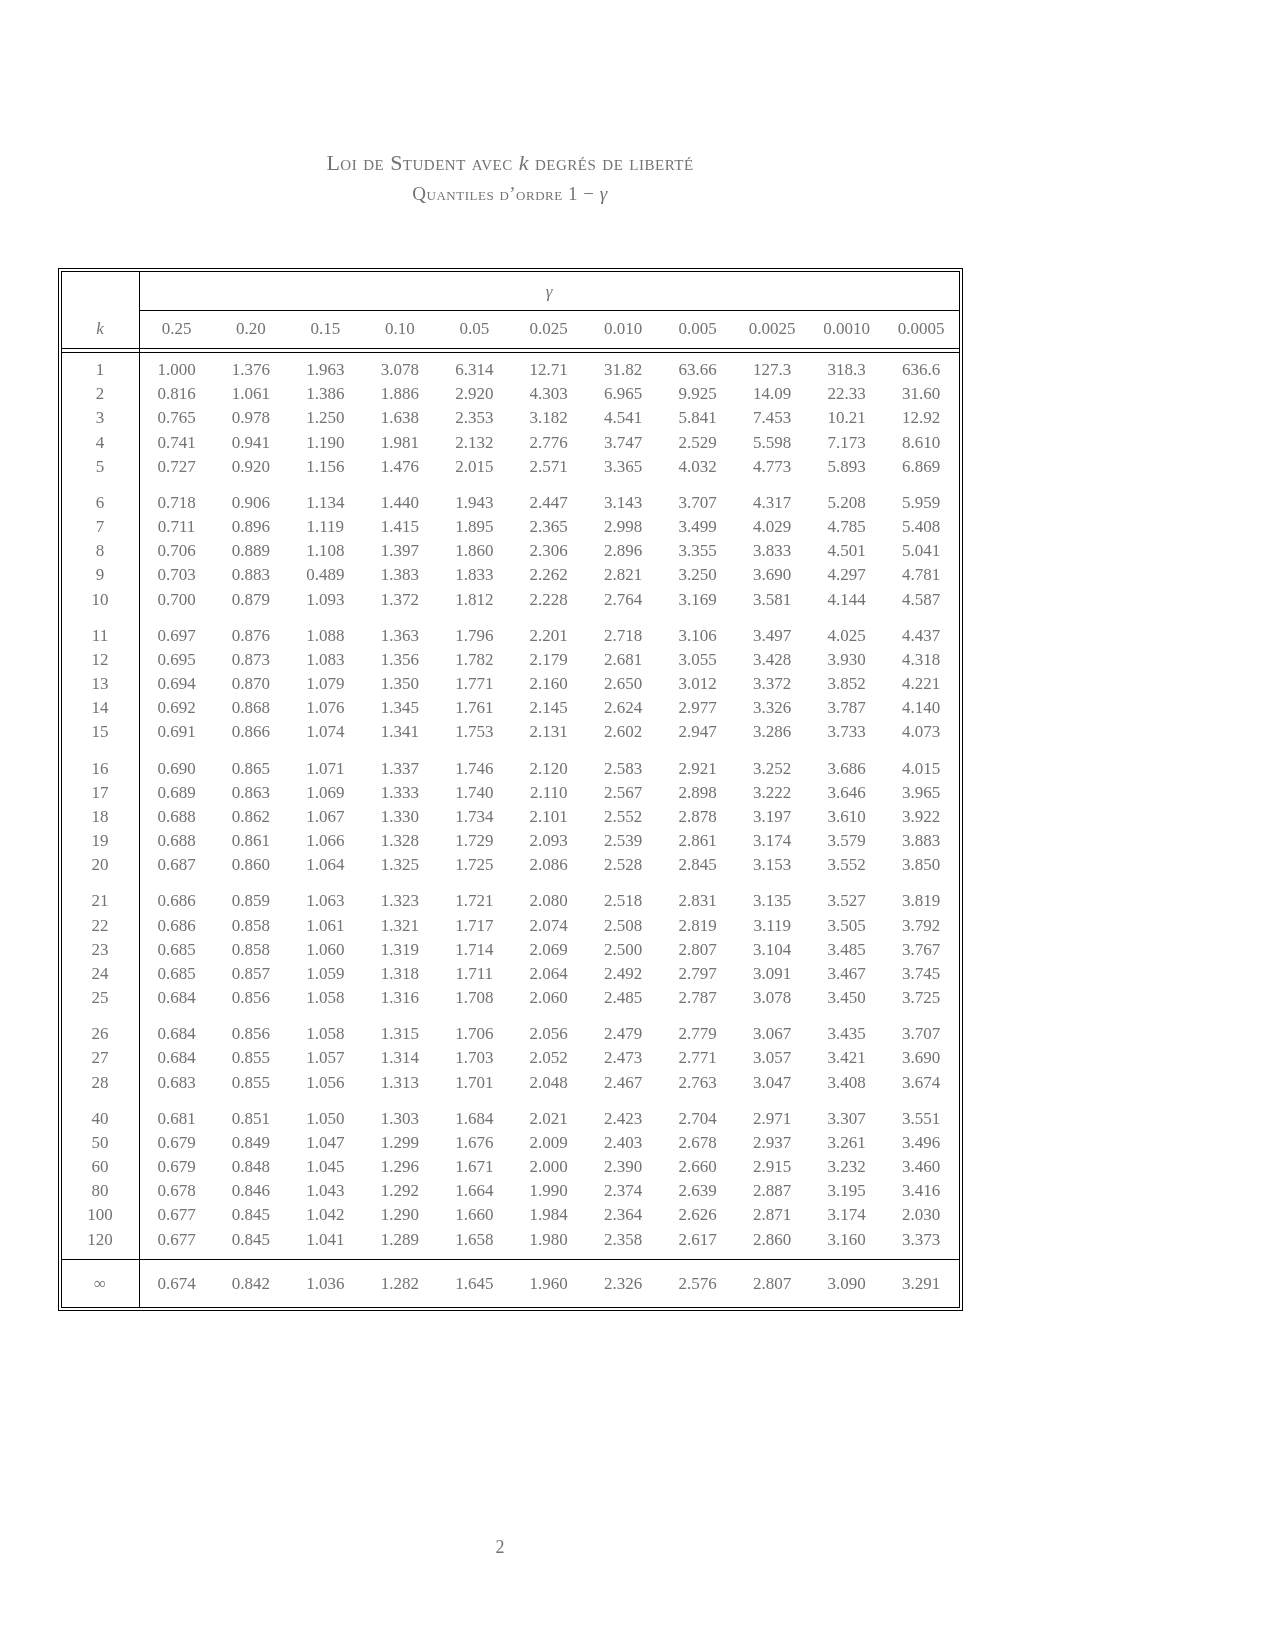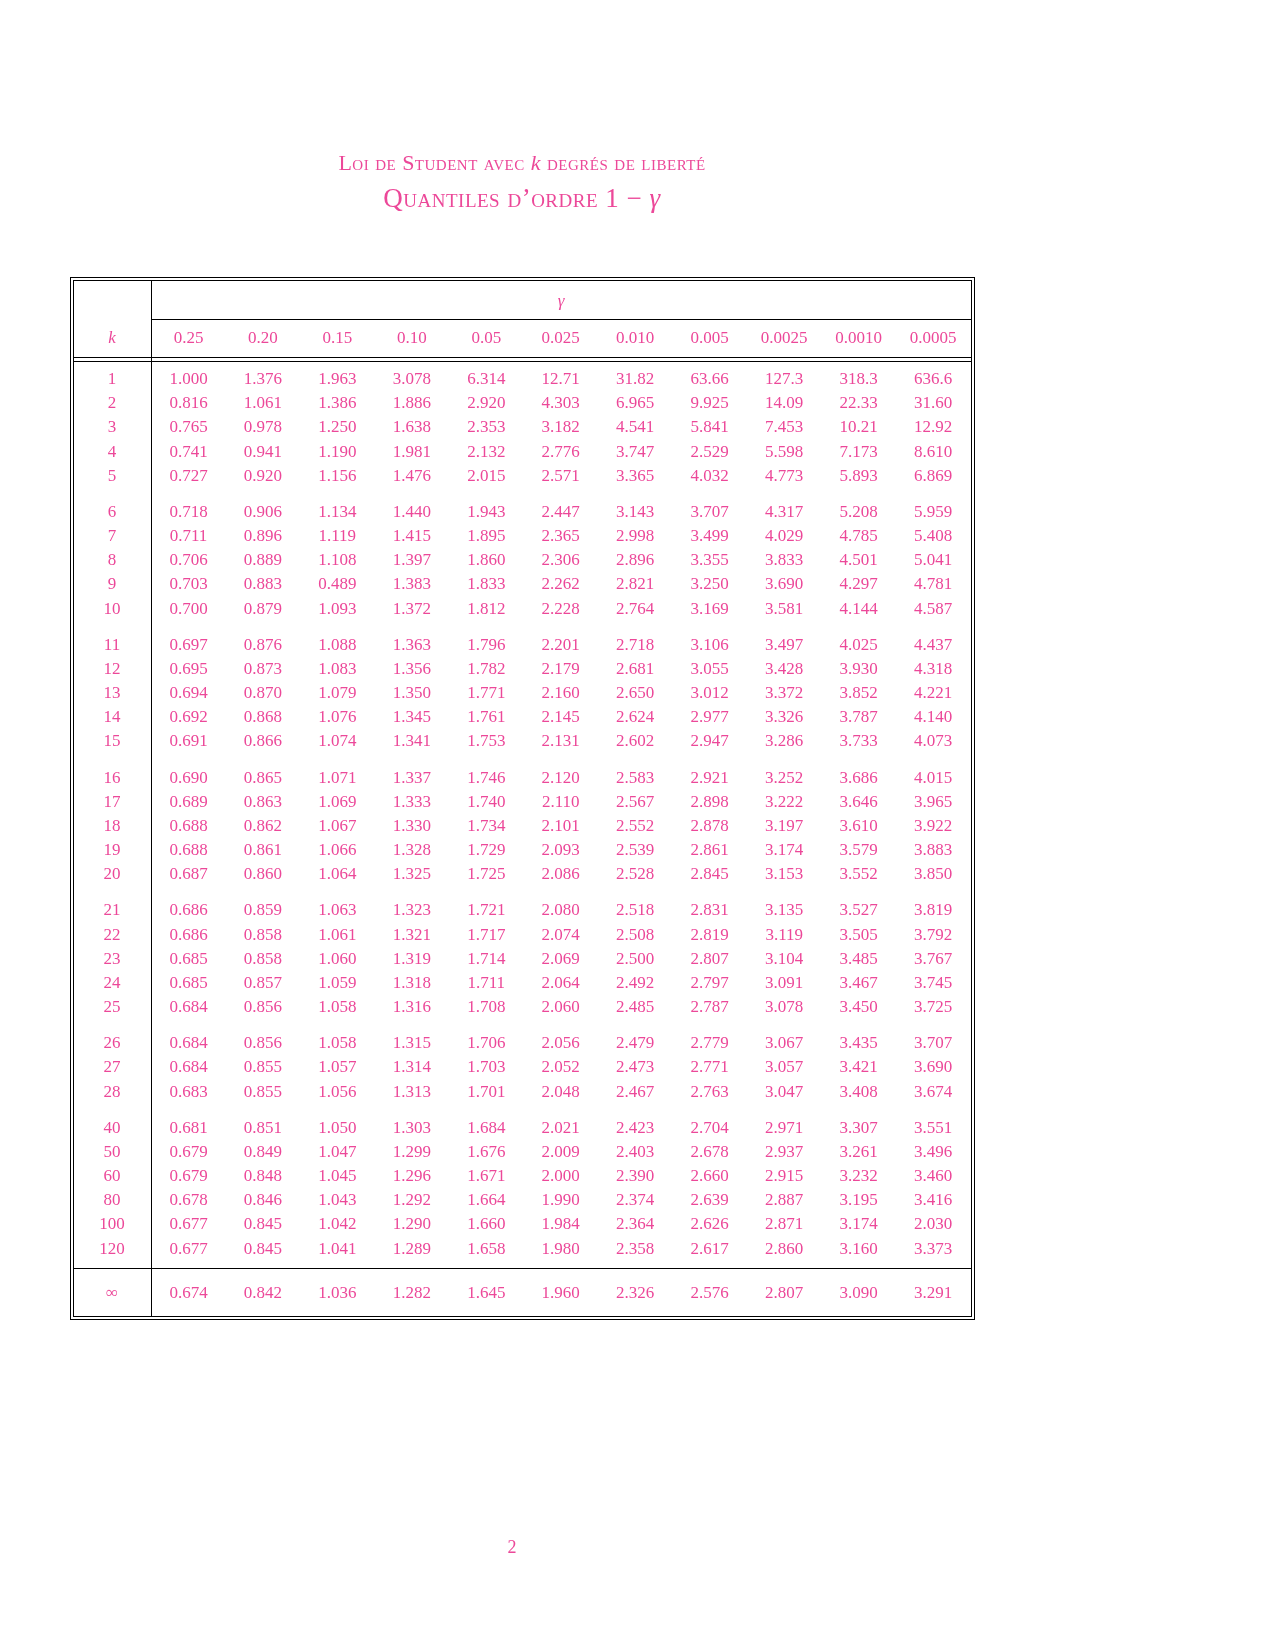--- a/index.html
+++ b/index.html
@@ -5,37 +5,36 @@
   html, body {
     margin: 0;
     padding: 0;
     background: #ffffff;
   }
   .page {
     position: relative;
     width: 1020px;
     height: 1650px;
     background: #ffffff;
-    color: #ec4899;
+    color: #737373;
     font-family: "Liberation Serif", "DejaVu Serif", serif;
     overflow: hidden;
-    margin-left: 12px;
   }
   .title-block {
     padding-top: 150px;
     text-align: center;
   }
   .title-line1 {
     font-size: 22px;
     font-variant: small-caps;
     letter-spacing: 0.5px;
   }
   .title-line2 {
     margin-top: 7px;
-    font-size: 27px;
+    font-size: 19px;
     font-variant: small-caps;
     letter-spacing: 0.5px;
   }
   .math-sym {
     font-variant: normal;
     font-style: italic;
     font-family: "Liberation Serif", "DejaVu Serif", serif;
   }
   .math-plain {
     font-variant: normal;

